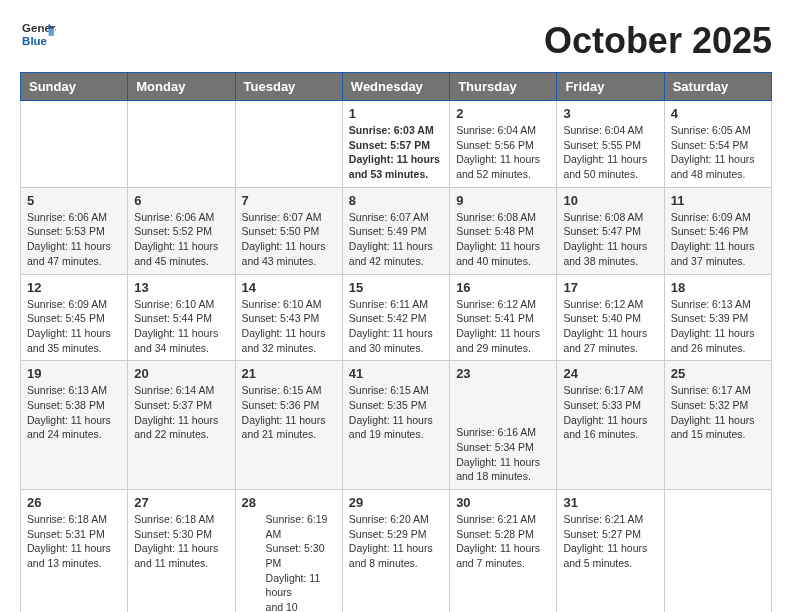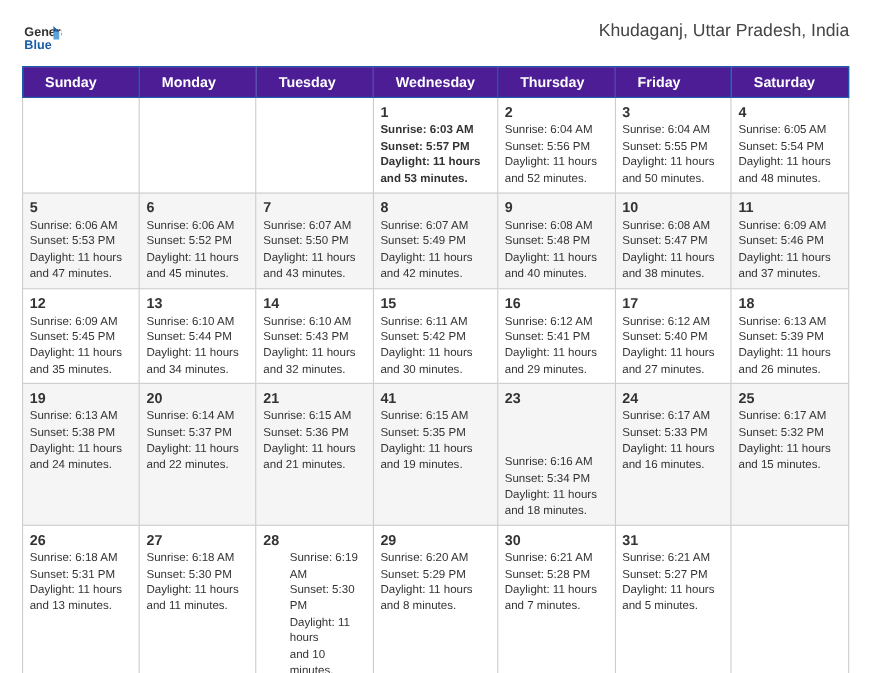--- a/index.html
+++ b/index.html
@@ -36,24 +36,24 @@
     .location-title {
       font-size: 16px;
       color: #444;
     }
     .calendar {
       width: 100%;
       border-collapse: collapse;
       border: 1px solid #ccc;
     }
     .calendar th {
-      background-color: #4c1d95;
+      background-color: #737373;
       color: #fff;
       text-align: left;
-      padding: 6px 20px;
+      padding: 6px 8px;
       font-size: 13px;
       border: 1px solid #1a5ca8;
     }
     .calendar td {
       vertical-align: top;
       padding: 5px 6px;
       border: 1px solid #ccc;
       font-size: 11px;
       color: #333;
       width: calc(100% / 7);
@@ -84,21 +84,21 @@
 <div class="header-area">
   <div class="logo">
     <svg class="logo-icon" viewBox="0 0 40 34">
       <text x="2" y="14" font-size="13" font-weight="bold" fill="#333">General</text>
       <text x="2" y="28" font-size="13" font-weight="bold" fill="#1a5ca8">Blue</text>
       <polygon points="32,4 38,10 32,10" fill="#1a5ca8"></polygon>
       <polygon points="32,10 38,10 38,18 32,18" fill="#5ba3d9"></polygon>
     </svg>
   </div>
   <div class="title-area">
-    <div class="location-title">Khudaganj, Uttar Pradesh, India</div>
+    <div class="month-title">October 2025</div>
   </div>
 </div>
 
 <table class="calendar">
   <thead>
     <tr id="weekday-header">
         <th>Sunday</th>
         <th>Monday</th>
         <th>Tuesday</th>
         <th>Wednesday</th>

